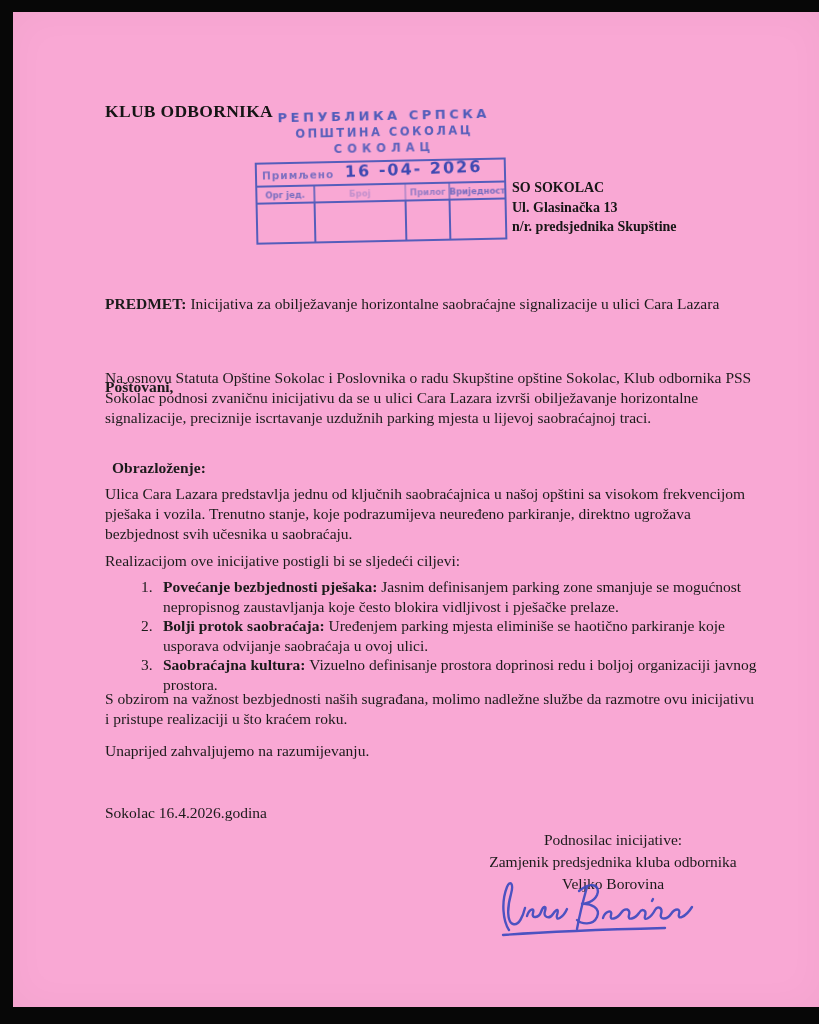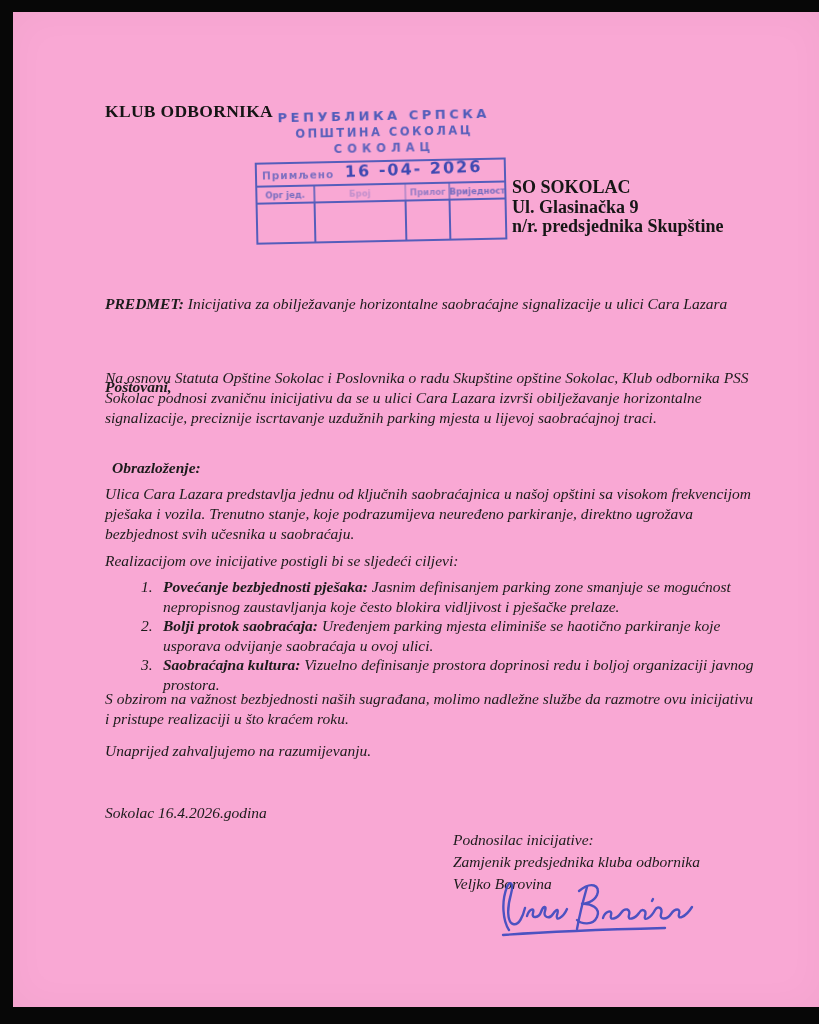--- a/index.html
+++ b/index.html
@@ -1,21 +1,21 @@
 <!DOCTYPE html>
 <html><head>
 <meta charset="utf-8">
 <style>
   html,body{margin:0;padding:0;background:#070707;}
   body{width:819px;height:1024px;position:relative;overflow:hidden;
        font-family:"Liberation Serif", serif;}
   .paper{position:absolute;left:13px;top:12px;width:808px;height:995px;
          background:#f9a8d4;box-shadow:inset 0 0 40px rgba(0,0,0,0.03);}
   .abs{position:absolute;}
-  .txt{color:#1b1b1b;font-size:15.5px;line-height:20px;font-style:italic;}
+  .txt{color:#1b1b1b;font-size:15.5px;line-height:20px;}
   .bold{font-weight:bold;}
 
   
   .sender{left:92px;top:88px;font-size:17.5px;font-weight:bold;line-height:23px;
           letter-spacing:0.3px;color:#151515;}
 
   
   .stamp{left:242px;top:96px;width:260px;color:#4356b8;transform:rotate(-1.2deg);
          filter:blur(0.3px);font-family:"DejaVu Sans", sans-serif;}
   .stamp-h1{font-size:13px;font-weight:bold;letter-spacing:3.5px;text-align:center;
@@ -34,36 +34,36 @@
   .stamp-cols{display:flex;height:15px;border-bottom:2px solid #4356b8;}
   .stamp-cols div{font-size:8.5px;font-weight:bold;display:flex;align-items:center;
                   justify-content:center;border-right:2px solid #4356b8;opacity:.8;
                   overflow:hidden;white-space:nowrap;}
   .stamp-empty{display:flex;height:38px;}
   .stamp-empty div{border-right:2px solid #4356b8;}
   .c1{width:57px;} .c2{width:92px;} .c3{width:43px;} .c4{width:55px;border-right:none!important;}
   .stamp-cols .c2{opacity:.35;} .stamp-cols .c3{opacity:.6;}
 
   
-  .recipient{left:499px;top:166px;font-size:18px;font-weight:bold;line-height:19.5px;
+  .recipient{left:499px;top:166px;font-size:14px;font-weight:bold;line-height:19.5px;
              color:#161616;}
 
   .subject{left:92px;top:282px;width:652px;}
   .salutation{left:92px;top:330px;margin-top:35px;}
   .intro{left:92px;top:356px;width:652px;}
   .obrazlozenje{left:92px;top:446px;margin-left:7px;}
   .rationale{left:92px;top:472px;width:652px;}
   .goals-intro{left:92px;top:539px;width:652px;}
   .goals{left:92px;top:565px;width:652px;}
   .goal{display:flex;line-height:19.5px;}
   .goal .num{width:22px;margin-left:36px;flex:none;}
   .closing1{left:92px;top:677px;width:652px;}
   .closing2{left:92px;top:729px;}
   .dateline{left:92px;top:791px;text-align:right;}
-  .submitter{left:440px;top:817px;width:320px;text-align:left;line-height:22px;}
+  .submitter{left:440px;top:817px;width:320px;text-align:center;line-height:22px;}
 
   .signature{left:482px;top:866px;}
   .signature svg{display:block;}
 </style>
 </head>
 <body>
 
 <div class="paper">
 
   <div class="abs sender">
@@ -89,21 +89,21 @@
         <div class="c1"></div>
         <div class="c2"></div>
         <div class="c3"></div>
         <div class="c4"></div>
       </div>
     </div>
   </div>
 
   <div class="abs recipient">
     <div>SO SOKOLAC</div>
-    <div>Ul. Glasinačka 9</div>
+    <div>Ul. Glasinačka 13</div>
     <div>n/r. predsjednika Skupštine</div>
   </div>
 
   <div class="abs txt subject"><span class="bold">PREDMET:</span><span> Inicijativa za obilježavanje horizontalne saobraćajne signalizacije u ulici Cara Lazara</span></div>
 
   <div class="abs txt bold salutation">Poštovani,</div>
 
   <div class="abs txt intro">Na osnovu Statuta Opštine Sokolac i Poslovnika o radu Skupštine opštine Sokolac, Klub odbornika PSS Sokolac podnosi zvaničnu inicijativu da se u ulici Cara Lazara izvrši obilježavanje horizontalne signalizacije, preciznije iscrtavanje uzdužnih parking mjesta u lijevoj saobraćajnoj traci.</div>
 
   <div class="abs txt bold obrazlozenje">Obrazloženje:</div>

